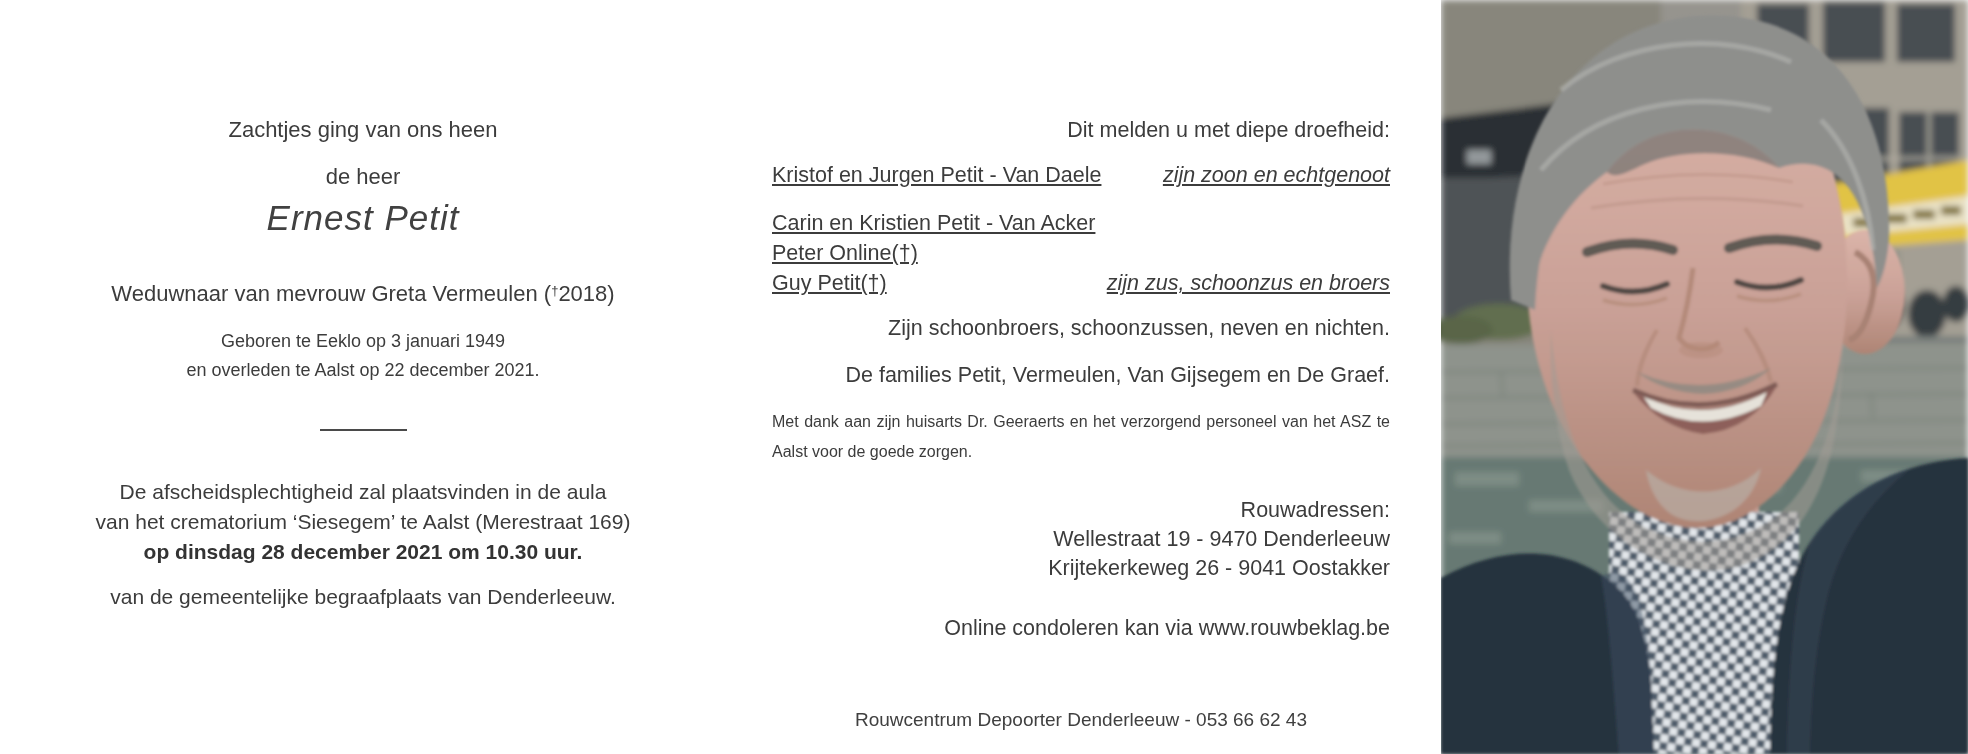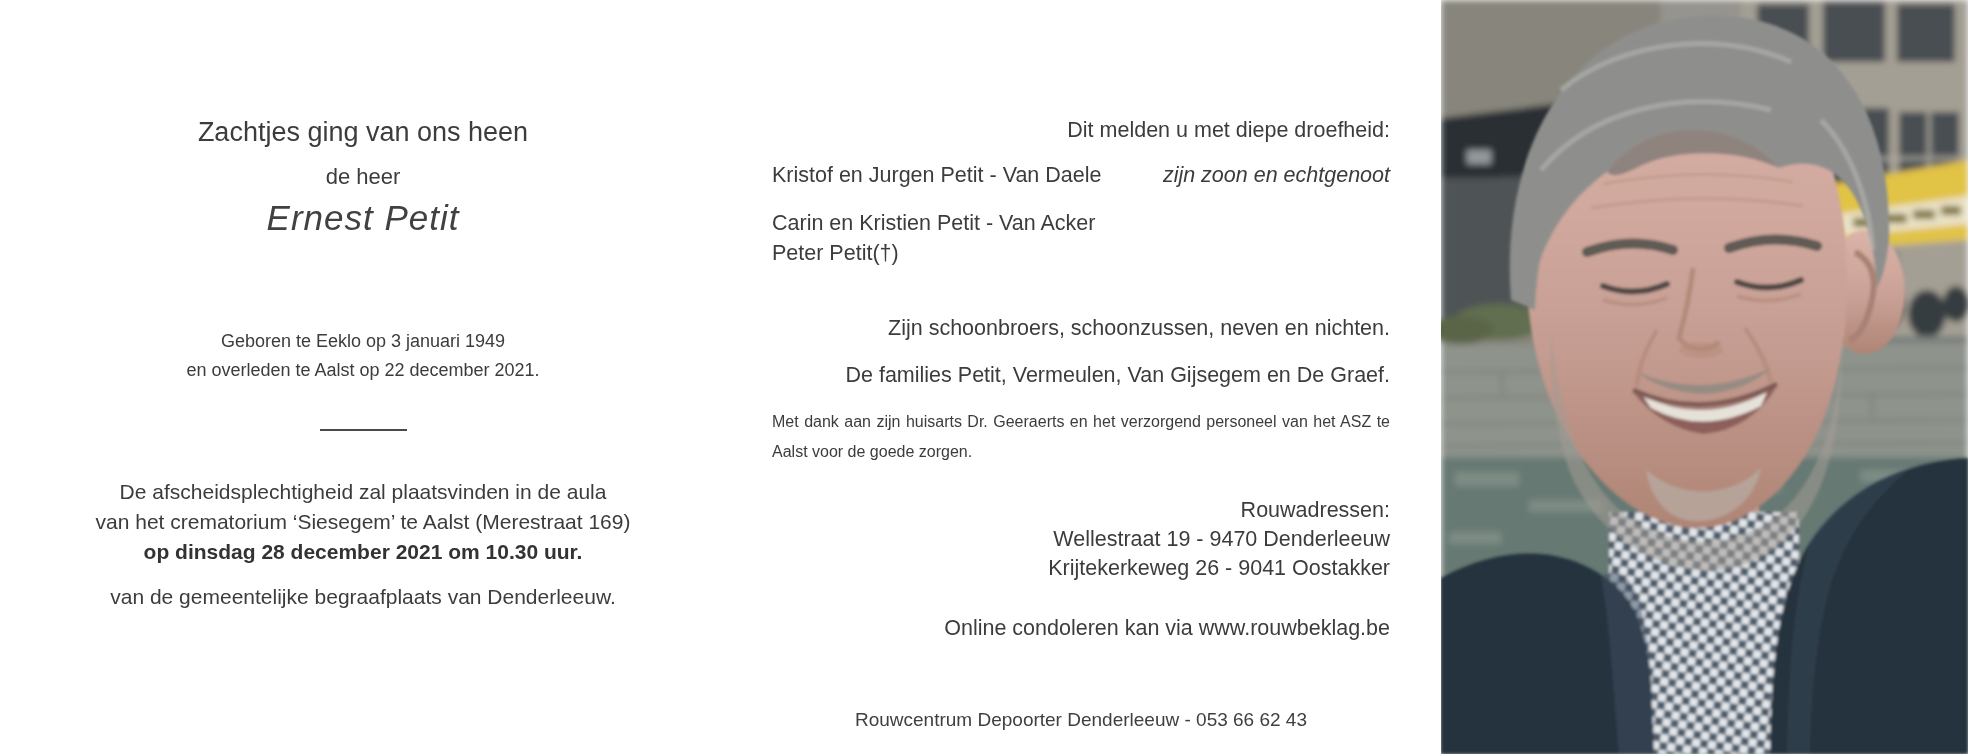--- a/index.html
+++ b/index.html
@@ -10,21 +10,21 @@
     height: 754px;
     background: #ffffff;
     overflow: hidden;
     font-family: "Liberation Sans", sans-serif;
     color: #3c3c3c;
   }
   .abs { position: absolute; }
 
   
   .left-col { left: 63px; top: 0; width: 600px; text-align: center; }
-  .intro      { top: 117px; font-size: 27px; }
+  .intro      { top: 117px; font-size: 22px; }
   .salutation { top: 164px; font-size: 22px; }
   .deceased-name {
     top: 198px;
     font-size: 35px;
     font-style: italic;
     font-weight: 300;
     color: #414141;
     letter-spacing: 1px;
   }
   .widower { top: 281px; font-size: 22px; }
@@ -35,21 +35,21 @@
     border-top: 2px solid #4a4a4a;
   }
   .ceremony { top: 477px; font-size: 21px; line-height: 30px; }
   .ceremony .bold { font-weight: 700; color: #333333; }
   .scattering { top: 582px; font-size: 21px; line-height: 30px; }
   .lcol-line { display: block; }
 
   
   .mid-col { left: 772px; top: 0; width: 618px; text-align: right; }
   .announcement { top: 118px; font-size: 21.5px; }
-  .relative-row { display: flex; justify-content: space-between; align-items: baseline; }
+  .relative-row { display: flex; justify-content: space-between; align-items: baseline; text-decoration: underline; }
   .row-first { top: 163px; width: 618px; font-size: 21.5px; }
   .group-siblings { top: 208px; width: 618px; font-size: 21.5px; line-height: 30px; }
   .relation { font-style: italic; }
   .inlaws   { top: 316px; font-size: 21.5px; }
   .families { top: 363px; font-size: 21.5px; }
   .thanks   { top: 407px; width: 618px; font-size: 16px; line-height: 30px;
               text-align: justify; }
   .addresses { top: 496px; font-size: 21.5px; line-height: 29px; }
   .condolences { top: 616px; font-size: 21.5px; }
   .footer { top: 709px; width: 618px; font-size: 19px; text-align: center; color: #404040; }
@@ -62,20 +62,23 @@
 <body>
 
 <div class="page">
 
   <div class="abs left-col intro">Zachtjes ging van ons heen</div>
 
   <div class="abs left-col salutation">de heer</div>
 
   <div class="abs left-col deceased-name">Ernest Petit</div>
 
+  <div class="abs left-col widower">
+    <span>Weduwnaar van mevrouw Greta Vermeulen (</span><sup>†</sup><span>2018)</span>
+  </div>
 
   <div class="abs left-col born-died">
     <span class="lcol-line">Geboren te Eeklo op 3 januari 1949</span>
     <span class="lcol-line">en overleden te Aalst op 22 december 2021.</span>
   </div>
 
   <div class="abs divider"></div>
 
   <div class="abs left-col ceremony">
     <span class="lcol-line">De afscheidsplechtigheid zal plaatsvinden in de aula</span>
@@ -93,22 +96,26 @@
     <span>Kristof en Jurgen Petit - Van Daele</span>
     <span class="relation">zijn zoon en echtgenoot</span>
   </div>
 
   <div class="abs mid-col group-siblings">
     <div class="relative-row">
       <span>Carin en Kristien Petit - Van Acker</span>
       <span class="relation"></span>
     </div>
     <div class="relative-row">
-      <span>Peter Petit(†)</span>
+      <span>Peter Online(†)</span>
       <span class="relation"></span>
+    </div>
+    <div class="relative-row">
+      <span>Guy Petit(†)</span>
+      <span class="relation">zijn zus, schoonzus en broers</span>
     </div>
   </div>
 
   <div class="abs mid-col inlaws">Zijn schoonbroers, schoonzussen, neven en nichten.</div>
 
   <div class="abs mid-col families">De families Petit, Vermeulen, Van Gijsegem en De Graef.</div>
 
   <div class="abs mid-col thanks">Met dank aan zijn huisarts Dr. Geeraerts en het verzorgend personeel van het ASZ te Aalst voor de goede zorgen.</div>
 
   <div class="abs mid-col addresses">

